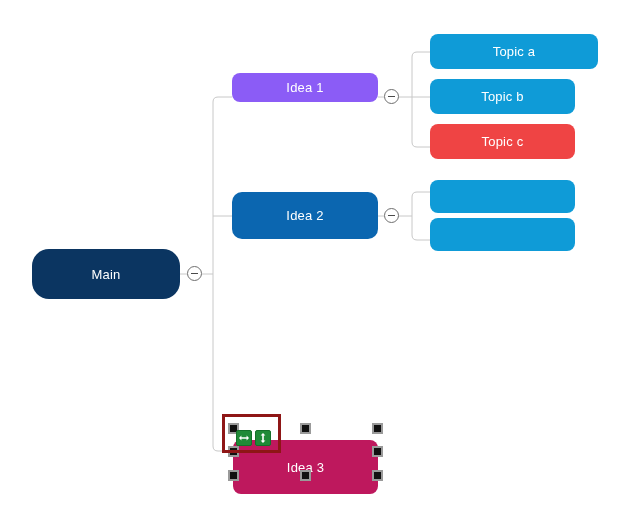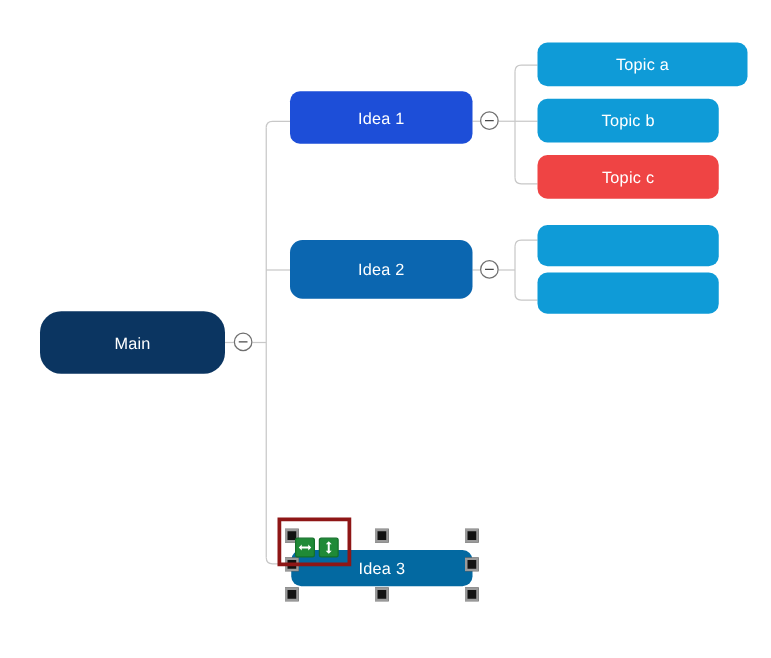--- a/index.html
+++ b/index.html
@@ -134,29 +134,29 @@
 
     <path d="M412 197 V235" stroke="#c8c8c8" stroke-width="1"></path>
     <path d="M412 197 Q412 192 417 192 H430" stroke="#c8c8c8" stroke-width="1"></path>
     <path d="M412 235 Q412 240 417 240 H430" stroke="#c8c8c8" stroke-width="1"></path>
   </svg>
 
   <div class="node node-root" style="left:32px; top:249px; width:148px; height:50px; background:#0b3561;">
     <span class="node-label">Main</span>
   </div>
 
-  <div class="node" style="left:232px; top:73px; width:146px; height:42px; background:#1d4ed8;">
+  <div class="node" style="left:232px; top:73px; width:146px; height:29px; background:#8b5cf6;">
     <span class="node-label">Idea 1</span>
   </div>
 
   <div class="node" style="left:232px; top:192px; width:146px; height:47px; background:#0b66b0;border-radius:10px;">
     <span class="node-label">Idea 2</span>
   </div>
 
-  <div class="node" style="left:233px; top:440px; width:145px; height:29px; background:#0369a1;">
+  <div class="node" style="left:233px; top:440px; width:145px; height:54px; background:#be185d;">
     <span class="node-label">Idea 3</span>
   </div>
 
   <div class="node" style="left:430px; top:34px; width:168px; height:35px; background:#0f9bd7;">
     <span class="node-label">Topic a</span>
   </div>
 
   <div class="node" style="left:430px; top:79px; width:145px; height:35px; background:#0f9bd7;">
     <span class="node-label">Topic b</span>
   </div>

